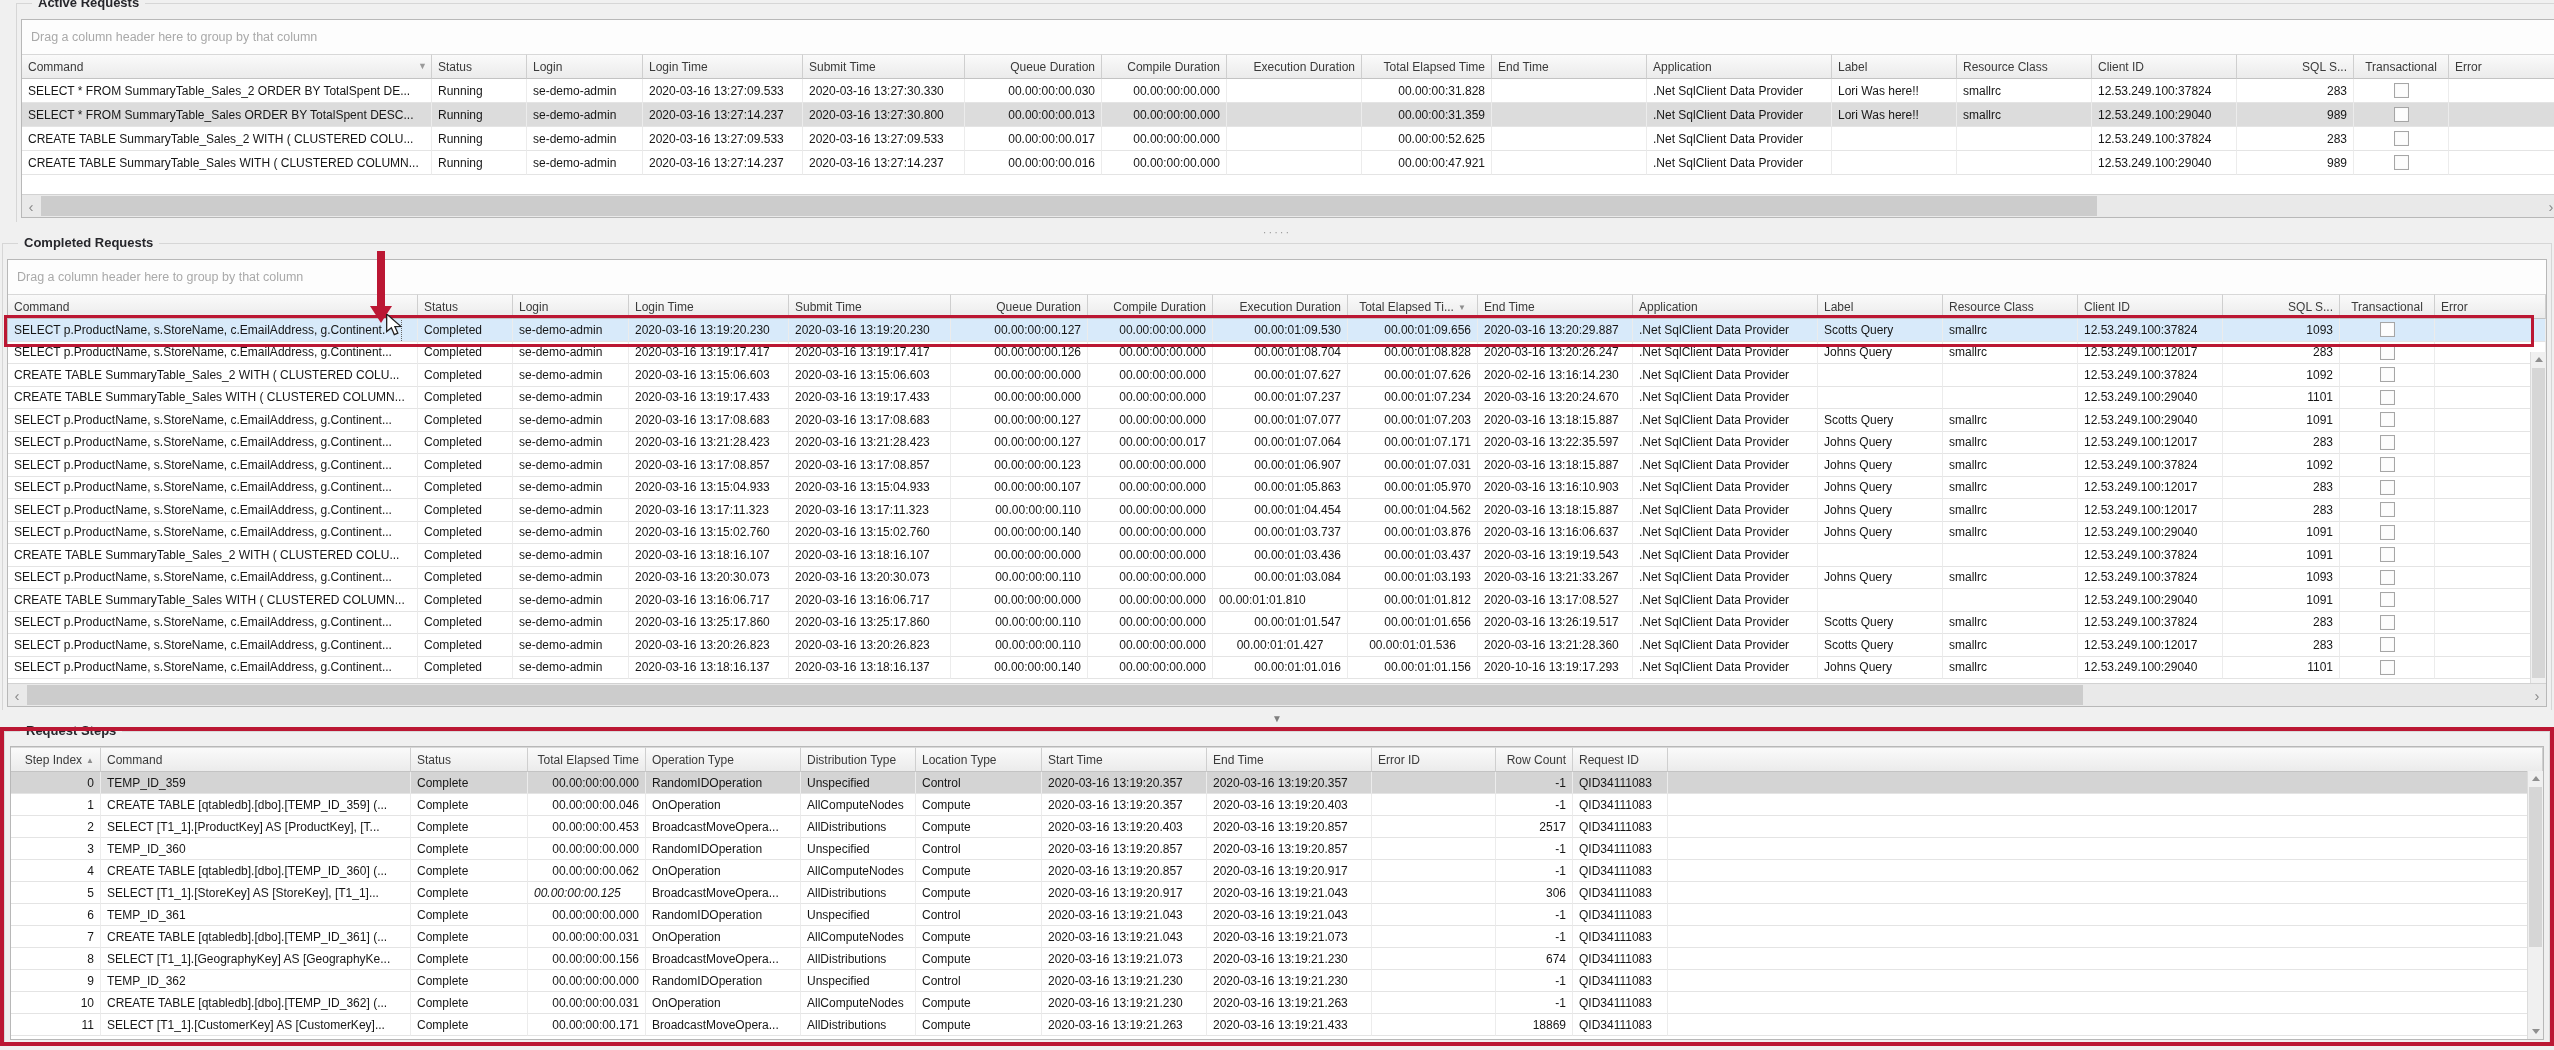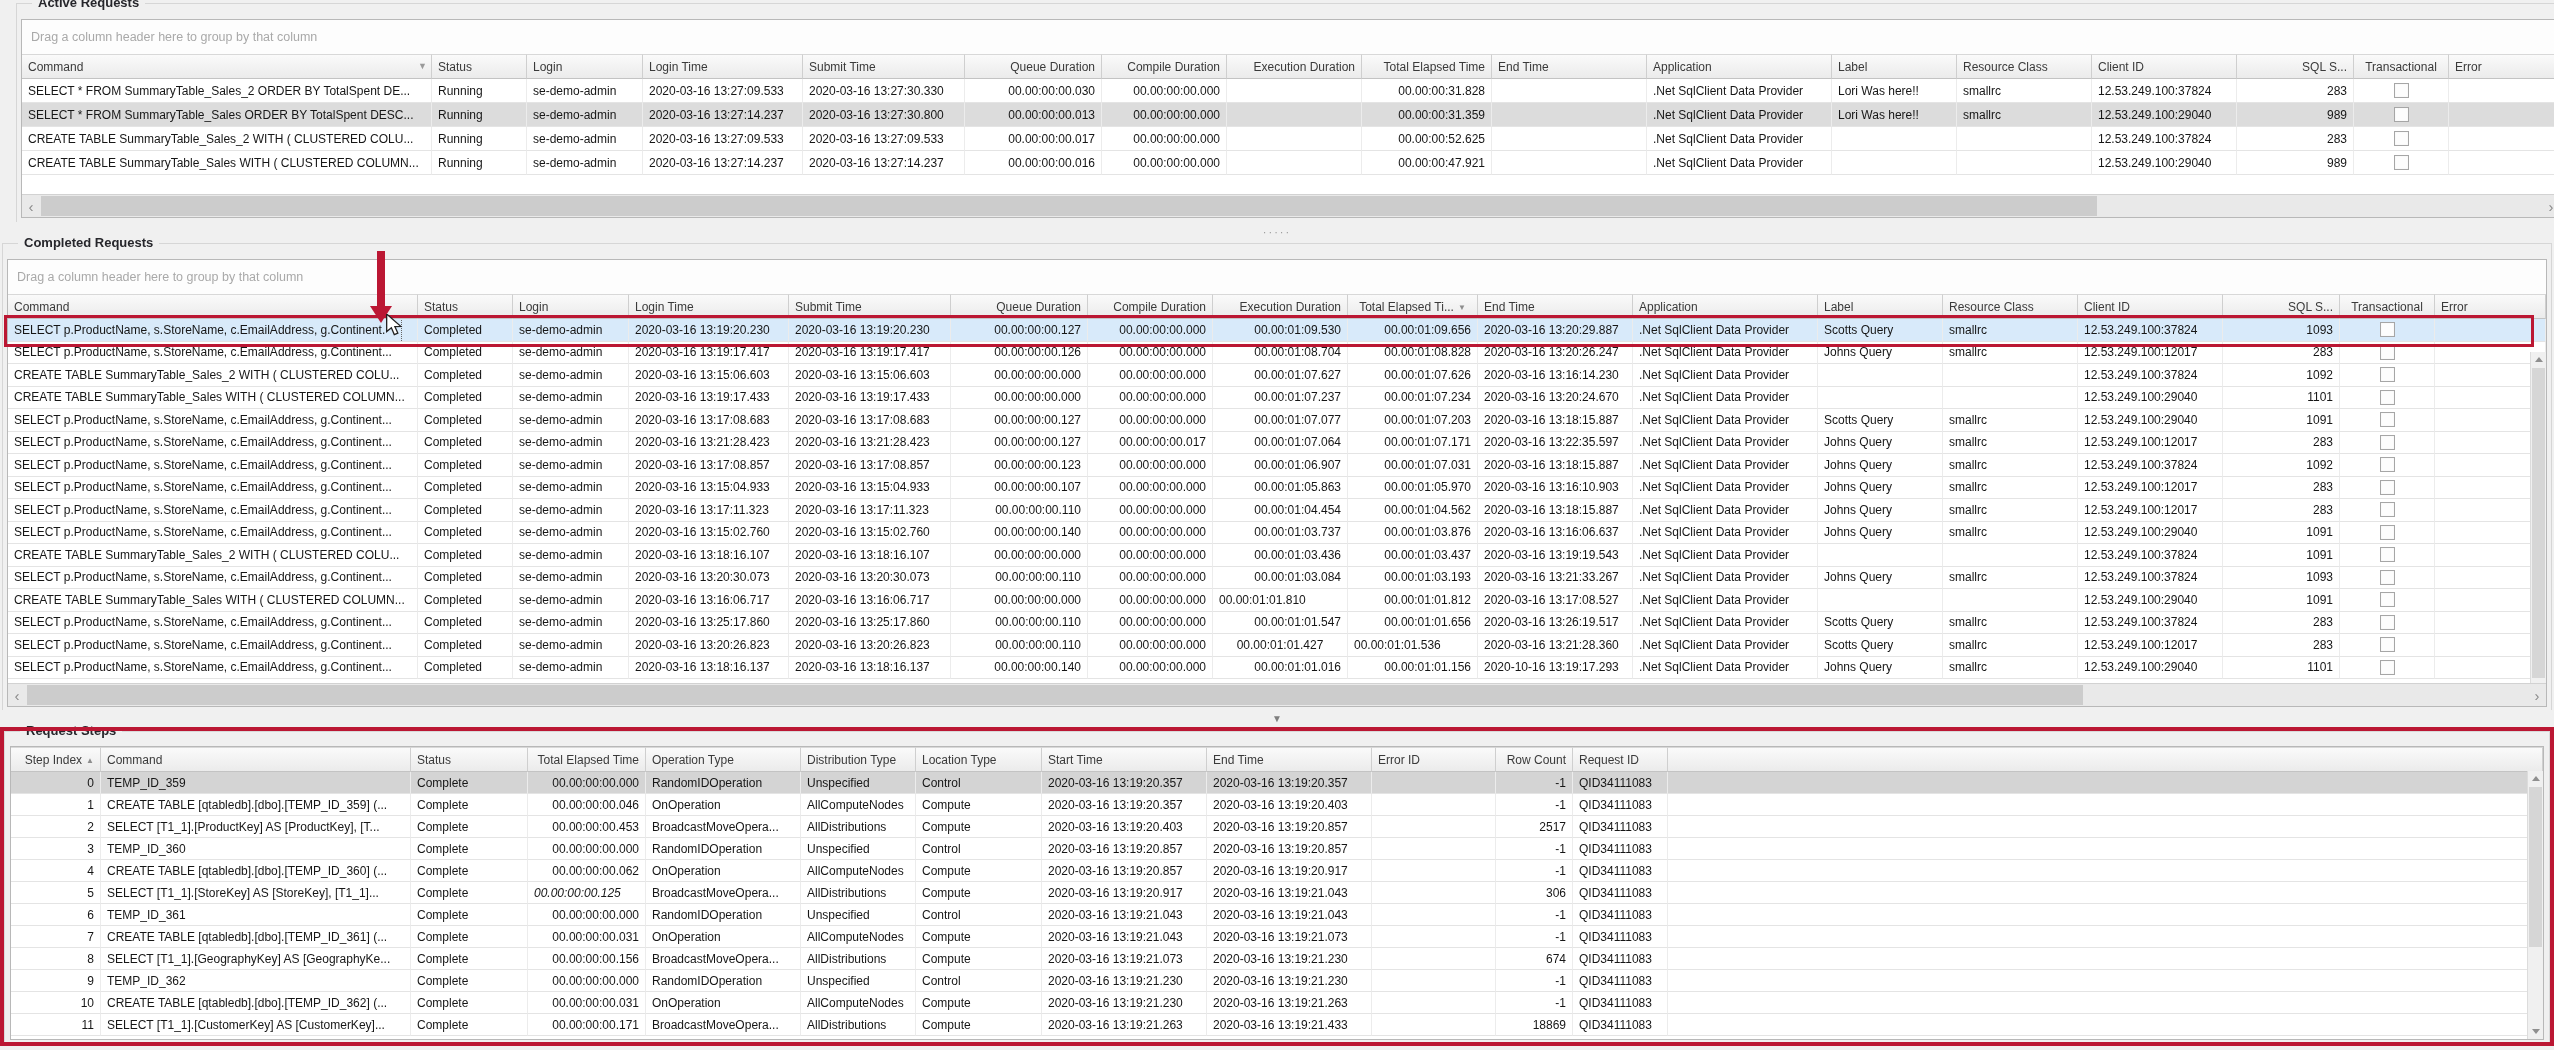--- a/index.html
+++ b/index.html
@@ -289,21 +289,21 @@
               <tr>
                 <td>CREATE TABLE SummaryTable_Sales_2 WITH ( CLUSTERED COLU...</td>
                 <td>Completed</td>
                 <td>se-demo-admin</td>
                 <td>2020-03-16 13:15:06.603</td>
                 <td>2020-03-16 13:15:06.603</td>
                 <td style="text-align: right;">00.00:00:00.000</td>
                 <td style="text-align: right;">00.00:00:00.000</td>
                 <td style="text-align: right;">00.00:01:07.627</td>
                 <td style="text-align: right;">00.00:01:07.626</td>
-                <td>2020-03-16 13:16:14.230</td>
+                <td>2020-02-16 13:16:14.230</td>
                 <td>.Net SqlClient Data Provider</td>
                 <td></td>
                 <td></td>
                 <td>12.53.249.100:37824</td>
                 <td style="text-align: right;">1092</td>
                 <td style="text-align: center;"><span class="cb"></span></td>
                 <td></td>
               </tr>
               <tr>
                 <td>CREATE TABLE SummaryTable_Sales WITH ( CLUSTERED COLUMN...</td>
@@ -516,21 +516,21 @@
               </tr>
               <tr>
                 <td>SELECT p.ProductName, s.StoreName, c.EmailAddress, g.Continent...</td>
                 <td>Completed</td>
                 <td>se-demo-admin</td>
                 <td>2020-03-16 13:20:26.823</td>
                 <td>2020-03-16 13:20:26.823</td>
                 <td style="text-align: right;">00.00:00:00.110</td>
                 <td style="text-align: right;">00.00:00:00.000</td>
                 <td style="text-align: center;">00.00:01:01.427</td>
-                <td style="text-align: left;">00.00:01:01.536</td>
+                <td style="text-align: center;">00.00:01:01.536</td>
                 <td>2020-03-16 13:21:28.360</td>
                 <td>.Net SqlClient Data Provider</td>
                 <td>Scotts Query</td>
                 <td>smallrc</td>
                 <td>12.53.249.100:12017</td>
                 <td style="text-align: right;">283</td>
                 <td style="text-align: center;"><span class="cb"></span></td>
                 <td></td>
               </tr>
               <tr>

